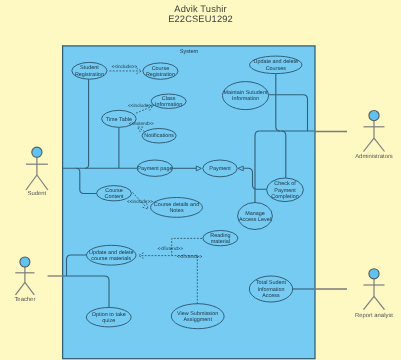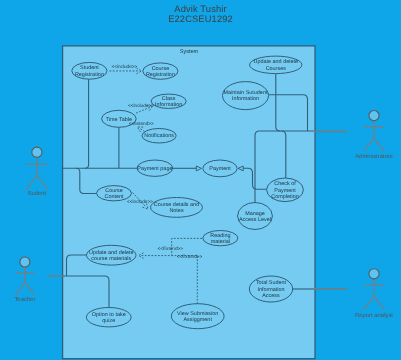--- a/index.html
+++ b/index.html
@@ -12,21 +12,21 @@
   body {
     width: 401px;
     height: 360px;
     font-family: "Liberation Sans", sans-serif;
     overflow: hidden;
   }
   #page {
     position: relative;
     width: 401px;
     height: 360px;
-    background: #0ea5e9;
+    background: #fef9c3;
   }
   .heading {
     position: absolute;
     left: 0;
     width: 401px;
     text-align: center;
     color: #3f3f3f;
     font-size: 9.3px;
     line-height: 1;
     letter-spacing: 0.15px;

